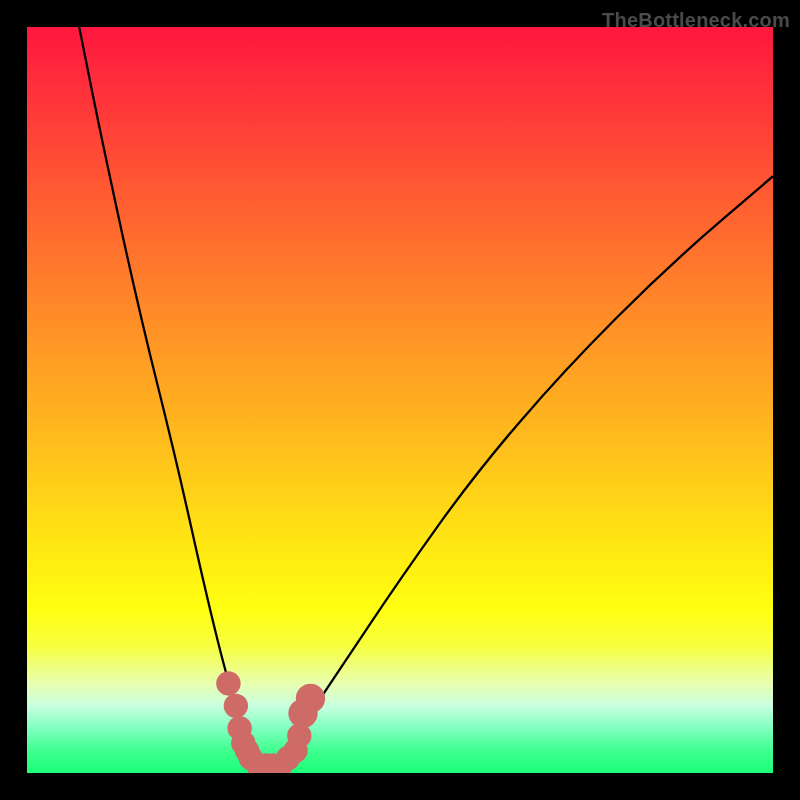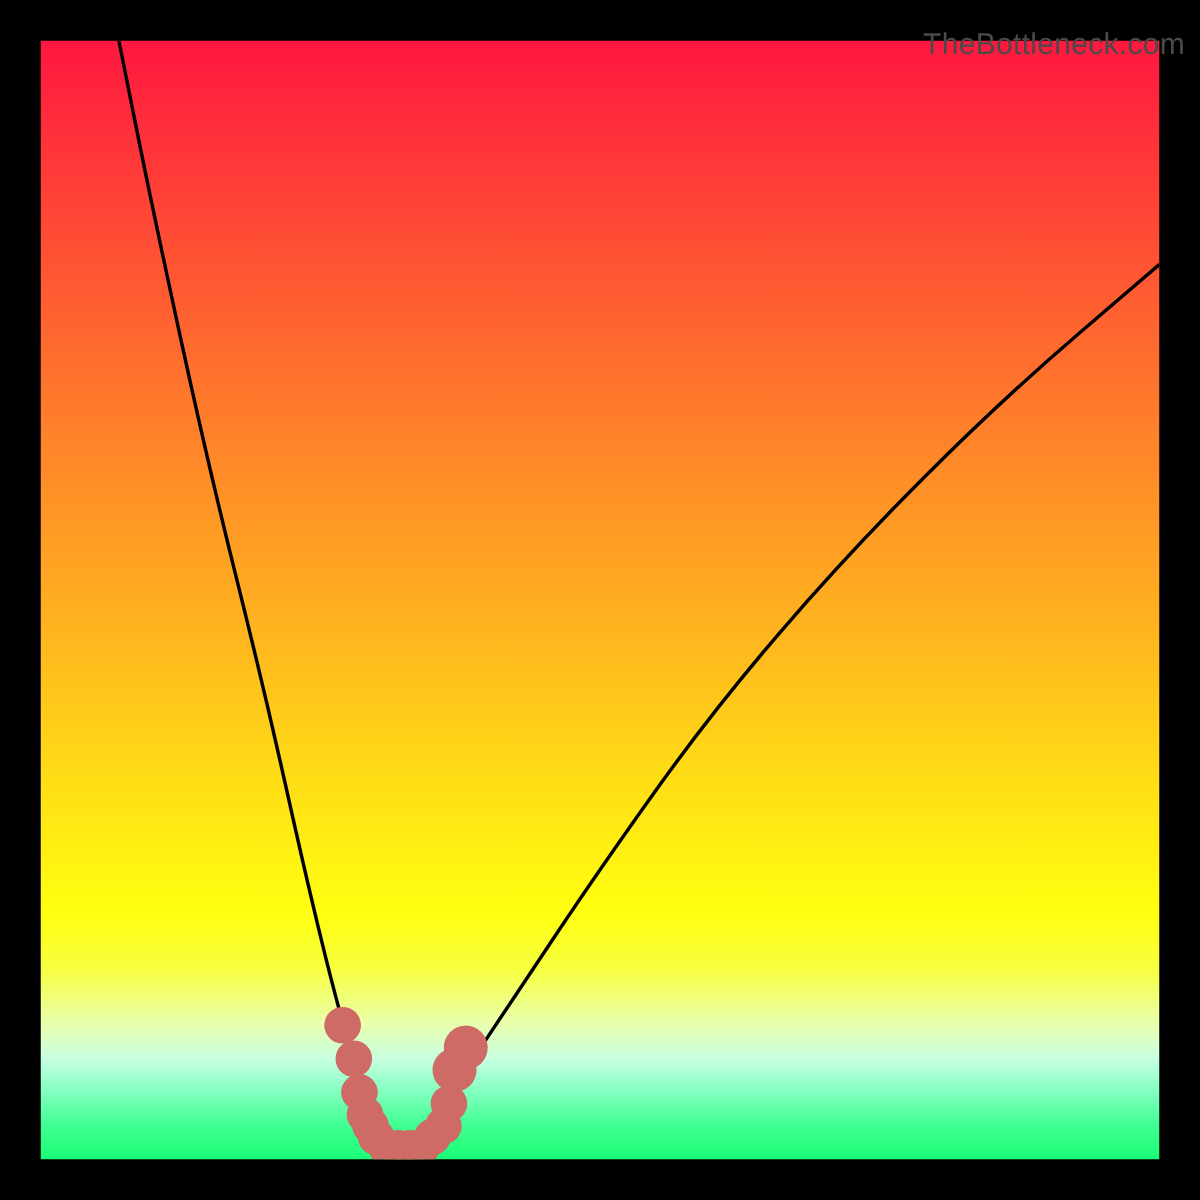--- a/index.html
+++ b/index.html
@@ -39,24 +39,24 @@
       #f7ff40 83%,
       #e8ffb0 88%,
       #c8ffe0 91%,
       #80ffc0 94%,
       #40ff90 97%,
       #1aff77 100%
     );
   }
   .watermark {
     position: absolute;
-    top: 19px;
+    top: 9px;
     right: 10px;
     font-size: 20px;
-    font-weight: 400;
+    font-weight: 700;
     color: #4a4a4a;
     letter-spacing: 0.2px;
     z-index: 10;
   }
   svg.curve {
     position: absolute;
     inset: 0;
   }
 </style>
 </head>

